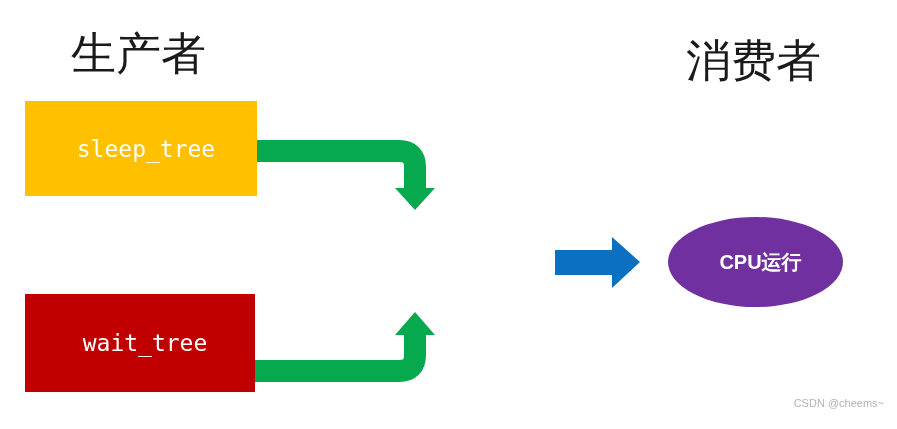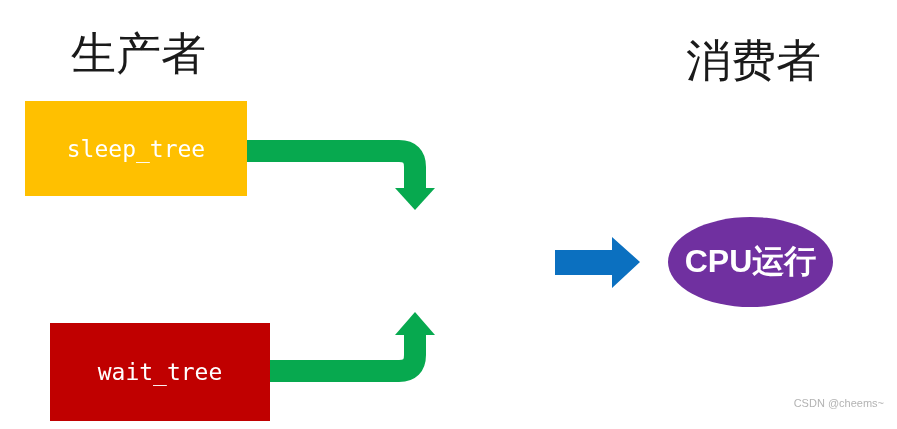--- a/index.html
+++ b/index.html
@@ -27,29 +27,30 @@
   .title-consumer { left: 686px; top: 39px; }
   .node {
     position: absolute;
     display: flex;
     align-items: center;
     justify-content: center;
     color: #ffffff;
     font-family: "DejaVu Sans Mono", "Liberation Mono", monospace;
     font-size: 23px;
     white-space: nowrap;
+    padding-left: 10px;
   }
   .node-sleep  { left: 25px;  top: 101px; width: 222px; height: 95px; }
-  .node-wait   { left: 25px;  top: 323px; width: 220px; height: 98px; margin-left: 25px; }
+  .node-wait   { left: 25px;  top: 294px; width: 220px; height: 98px; }
   .node-ready  { left: 303px; top: 212px; width: 225px; height: 96px; }
   .node-cpu {
     left: 668px; top: 217px; width: 165px; height: 90px;
     border-radius: 50%;
     font-family: "Liberation Sans", sans-serif;
-    font-size: 32px;
+    font-size: 20px;
     font-weight: 600;
   }
   .arrows-layer {
     position: absolute;
     left: 0; top: 0;
     width: 897px;
     height: 429px;
   }
   .watermark {
     position: absolute;

